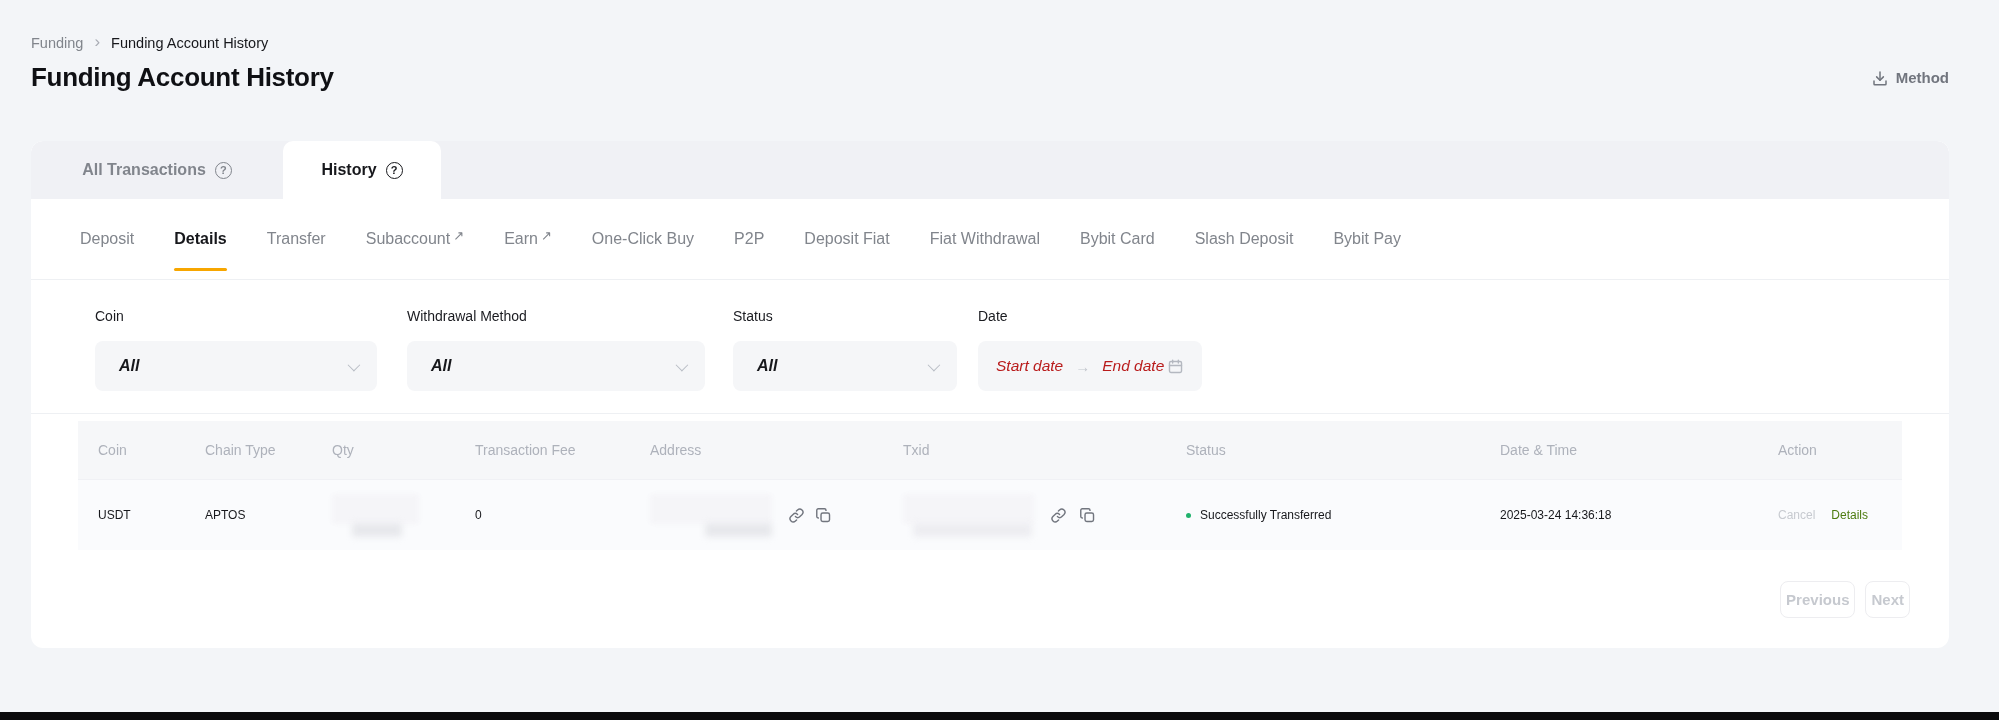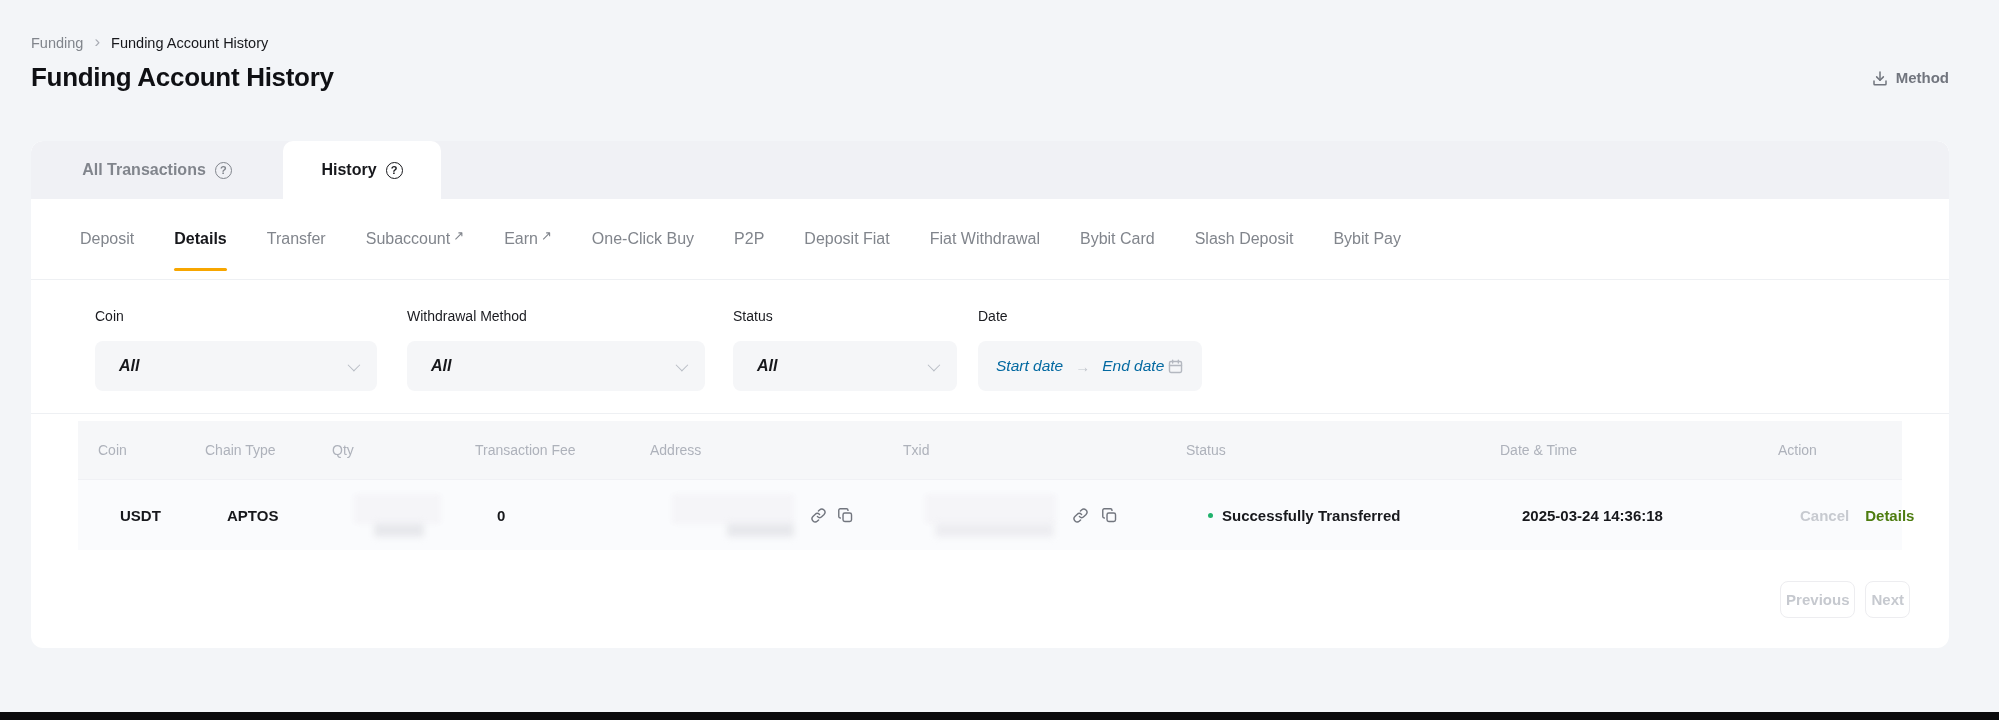--- a/index.html
+++ b/index.html
@@ -34,30 +34,30 @@
   .subtab-active::after { content:""; position:absolute; left:0; right:0; bottom:0; height:3px; background:#f7a600; border-radius:2px; }
   .ext-arrow { font-size:13px; margin-left:3px; transform:translateY(-4px); }
   
   .filters { position:relative; height:134px; border-bottom:1px solid #eef0f3; }
   .filter-group { position:absolute; top:28px; }
   .filter-label { font-size:14px; color:#1a1b20; display:block; }
   .filter-box { margin-top:17px; height:50px; background:#f5f6f8; border-radius:8px; display:flex; align-items:center; padding:0 20px 0 24px; cursor:pointer;font-style:italic; }
   .filter-value { font-size:16px; font-weight:700; color:#17181c; }
   .chev { margin-left:auto; width:9px; height:9px; border-right:1.5px solid #b9bdc5; border-bottom:1.5px solid #b9bdc5; transform:rotate(45deg) translateY(-2px); }
   .date-box { padding:0 18px; }
-  .date-ph { font-size:15.5px; color:#0369a1; }
+  .date-ph { font-size:15.5px; color:#b91c1c; }
   .date-arrow { color:#c3c7ce; font-size:15px; margin:0 12px; }
   .cal-icon { margin-left:auto; color:#b4b8c0; display:flex; }
   
   .table-wrap { margin:7px 47px 0; }
   .tgrid { display:grid; grid-template-columns:107px 127px 143px 175px 253px 283px 314px 278px 1fr; align-items:center; padding-left:20px; }
   .thead { height:58px; background:#f6f7f9; }
   .thead span { font-size:14px; color:#aeb2bb; }
   .trow { height:71px; background:#fafbfd; border-top:1px solid #f0f1f5; }
-  .trow > div { font-size:15px; font-weight:700; color:#17181c;margin-left:22px; }
+  .trow > div { font-size:12px; font-weight:400; color:#17181c; }
   .redact { display:flex; flex-direction:column; }
   .redact .r1 { height:30px; border-radius:4px; background:#f5f5f8; filter:blur(2px); }
   .redact .r2 { height:14px; border-radius:3px; background:#e7e8ec; filter:blur(3px); margin-top:-1px; }
   .cell-icons { display:flex; align-items:center; }
   .mini-icon { color:#71757e; display:flex; cursor:pointer; }
   .status-cell { display:flex; align-items:center; gap:9px; }
   .dot { width:5px; height:5px; border-radius:50%; background:#20b26c; flex:none; }
   .action-cell { display:flex; gap:16px; }
   .act-cancel { color:#c7cad0; cursor:pointer; }
   .act-details { color:#4d7c0f; cursor:pointer; }

